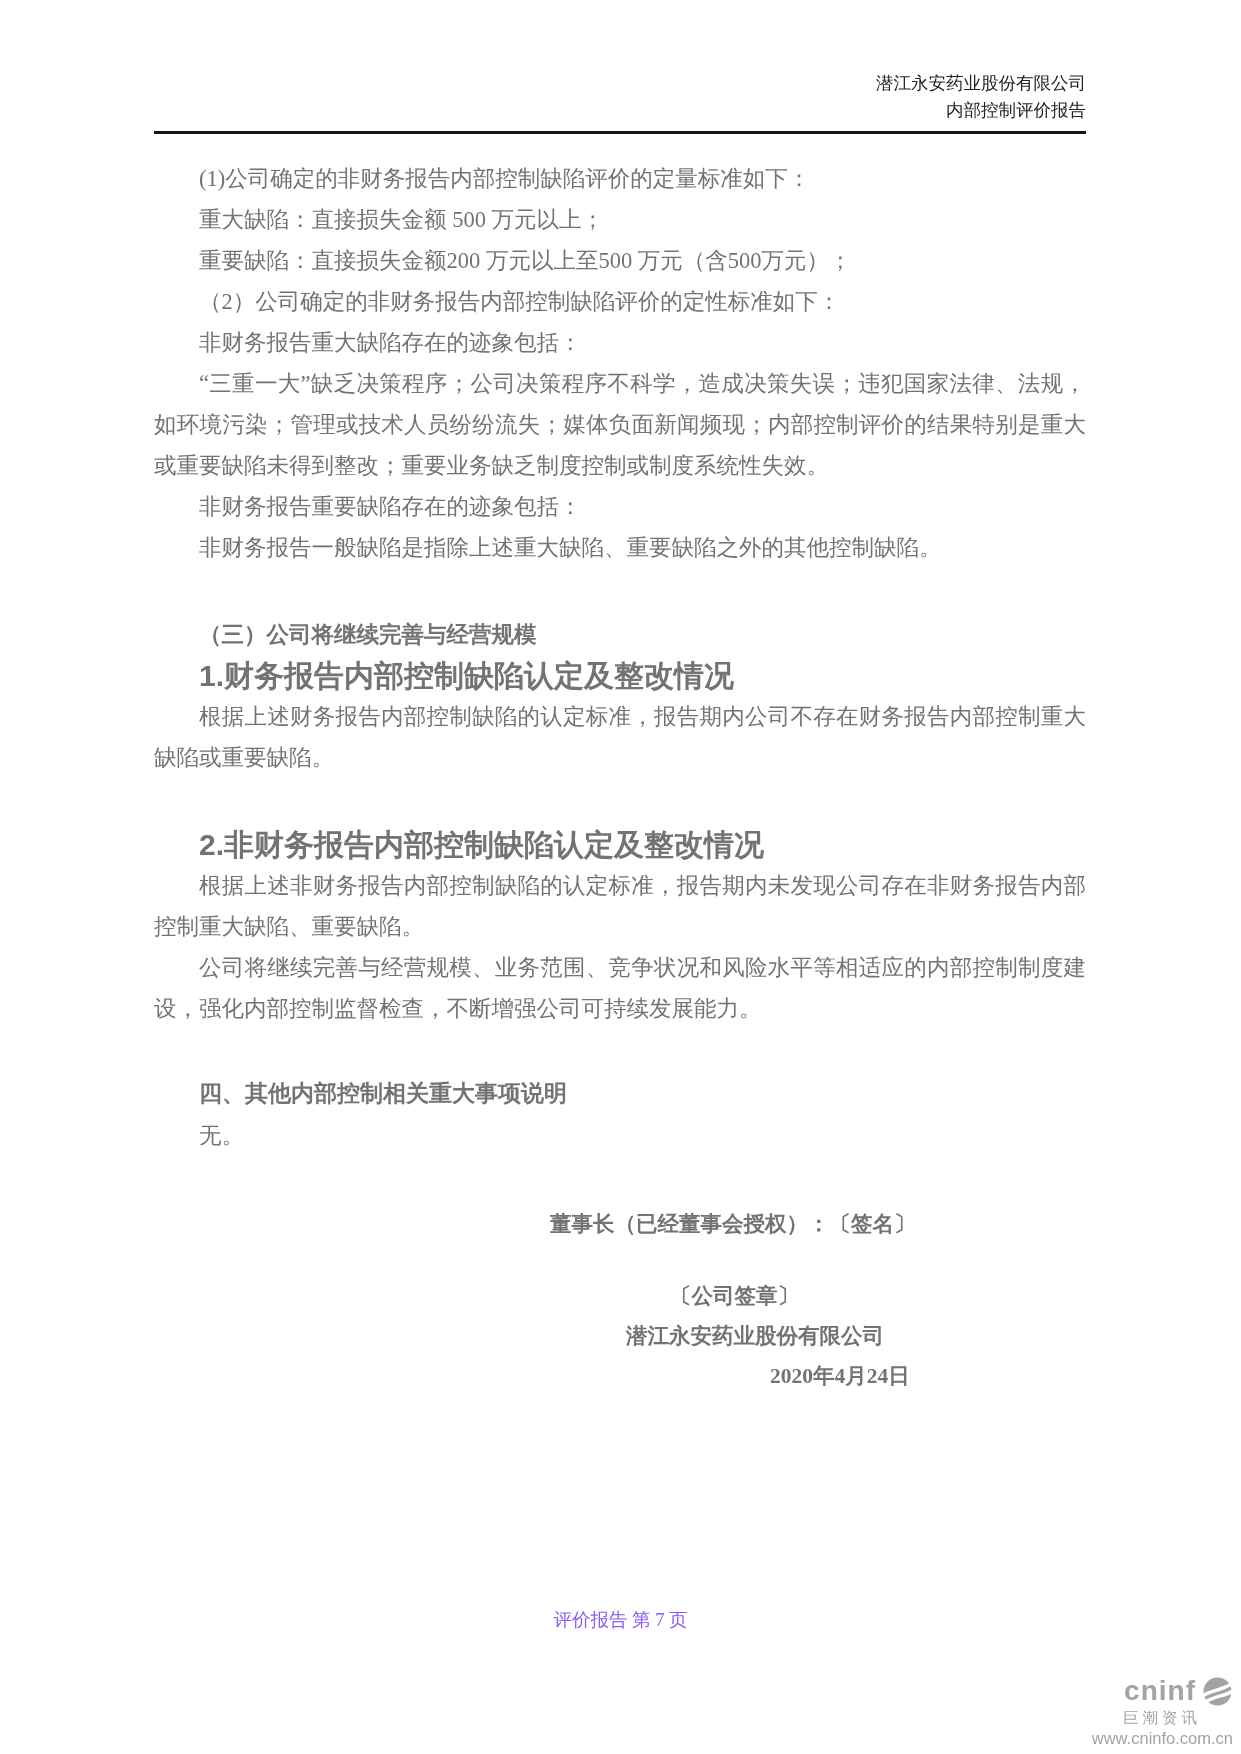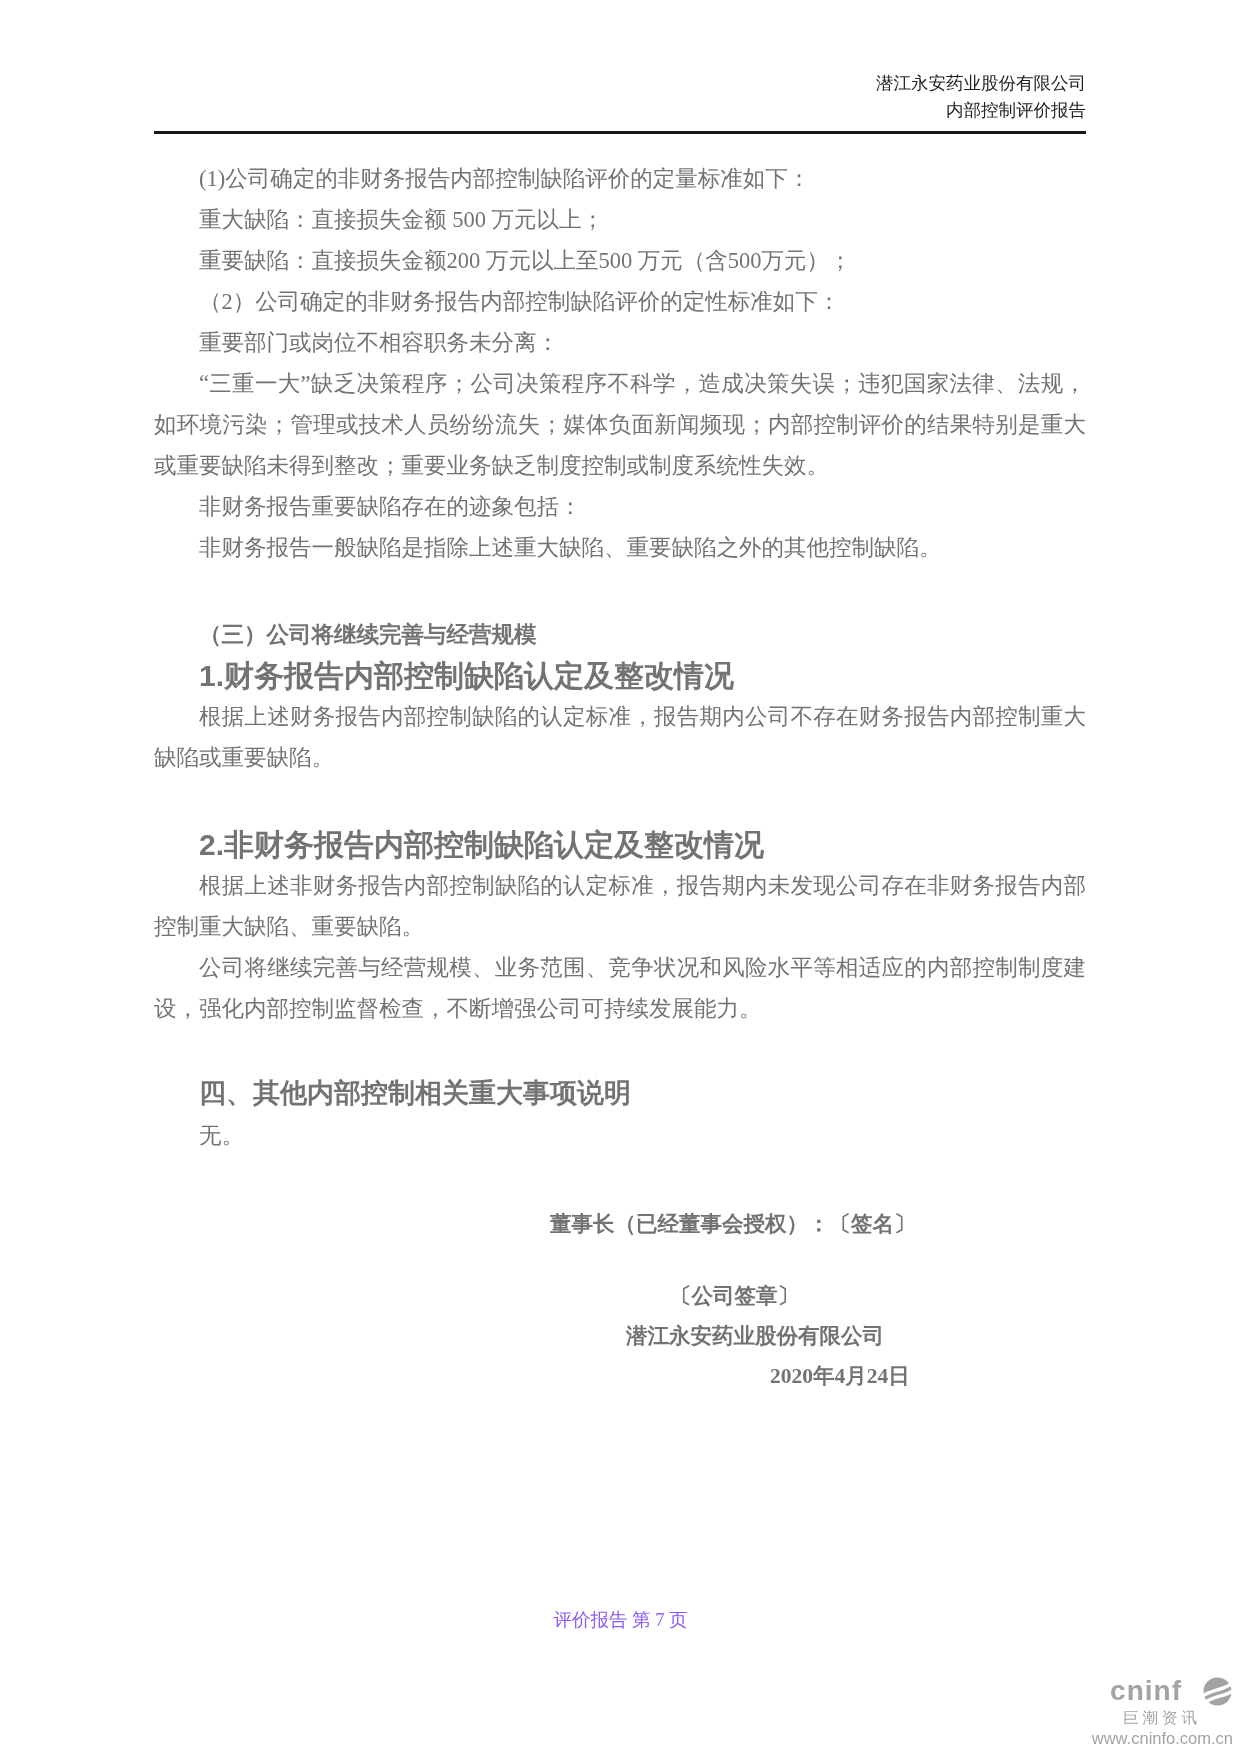--- a/index.html
+++ b/index.html
@@ -52,21 +52,21 @@
     font-family: "Liberation Sans", "DejaVu Sans", sans-serif;
     font-weight: bold;
     font-size: 30px;
     line-height: 41px;
     text-indent: 45px;
   }
   .h-num.gap { margin-top: 46px; }
   .h-major {
     font-family: "Liberation Sans", "DejaVu Sans", sans-serif;
     font-weight: bold;
-    font-size: 27px;
+    font-size: 23px;
     line-height: 44px;
     text-indent: 45px;
     margin-top: 42px;
   }
 
   
   .signature {
     margin-top: 48px;
     font-weight: bold;
     font-size: 21.5px;
@@ -97,21 +97,21 @@
     width: 230px;
     text-align: right;
     color: #a3a3a3;
     font-family: "Liberation Sans", "DejaVu Sans", sans-serif;
     line-height: 1.1;
   }
   .logo-brand-row {
     display: flex;
     align-items: center;
     justify-content: flex-end;
-    gap: 20px;
+    gap: 6px;
     padding-right: 2px;
   }
   .logo-brand {
     font-weight: bold;
     font-size: 28px;
     letter-spacing: 1px;
     color: #a3a3a3;
   }
   .logo-swirl { width: 31px; height: 31px; display: block; }
   .logo-cn {
@@ -137,21 +137,21 @@
       <div>内部控制评价报告</div>
     </div>
     <div class="header-rule"></div>
   </div>
 
   <div class="content">
     <p>(1)公司确定的非财务报告内部控制缺陷评价的定量标准如下：</p>
     <p>重大缺陷：直接损失金额 500 万元以上；</p>
     <p>重要缺陷：直接损失金额200 万元以上至500 万元（含500万元）；</p>
     <p>（2）公司确定的非财务报告内部控制缺陷评价的定性标准如下：</p>
-    <p>重要部门或岗位不相容职务未分离：</p>
+    <p>非财务报告重大缺陷存在的迹象包括：</p>
     <p>“三重一大”缺乏决策程序；公司决策程序不科学，造成决策失误；违犯国家法律、法规，如环境污染；管理或技术人员纷纷流失；媒体负面新闻频现；内部控制评价的结果特别是重大或重要缺陷未得到整改；重要业务缺乏制度控制或制度系统性失效。</p>
     <p>非财务报告重要缺陷存在的迹象包括：</p>
     <p>非财务报告一般缺陷是指除上述重大缺陷、重要缺陷之外的其他控制缺陷。</p>
 
     <div class="h-sub gap">（三）公司将继续完善与经营规模</div>
     <div class="h-num">1.财务报告内部控制缺陷认定及整改情况</div>
     <p>根据上述财务报告内部控制缺陷的认定标准，报告期内公司不存在财务报告内部控制重大缺陷或重要缺陷。</p>
 
     <div class="h-num gap">2.非财务报告内部控制缺陷认定及整改情况</div>
     <p>根据上述非财务报告内部控制缺陷的认定标准，报告期内未发现公司存在非财务报告内部控制重大缺陷、重要缺陷。</p>

